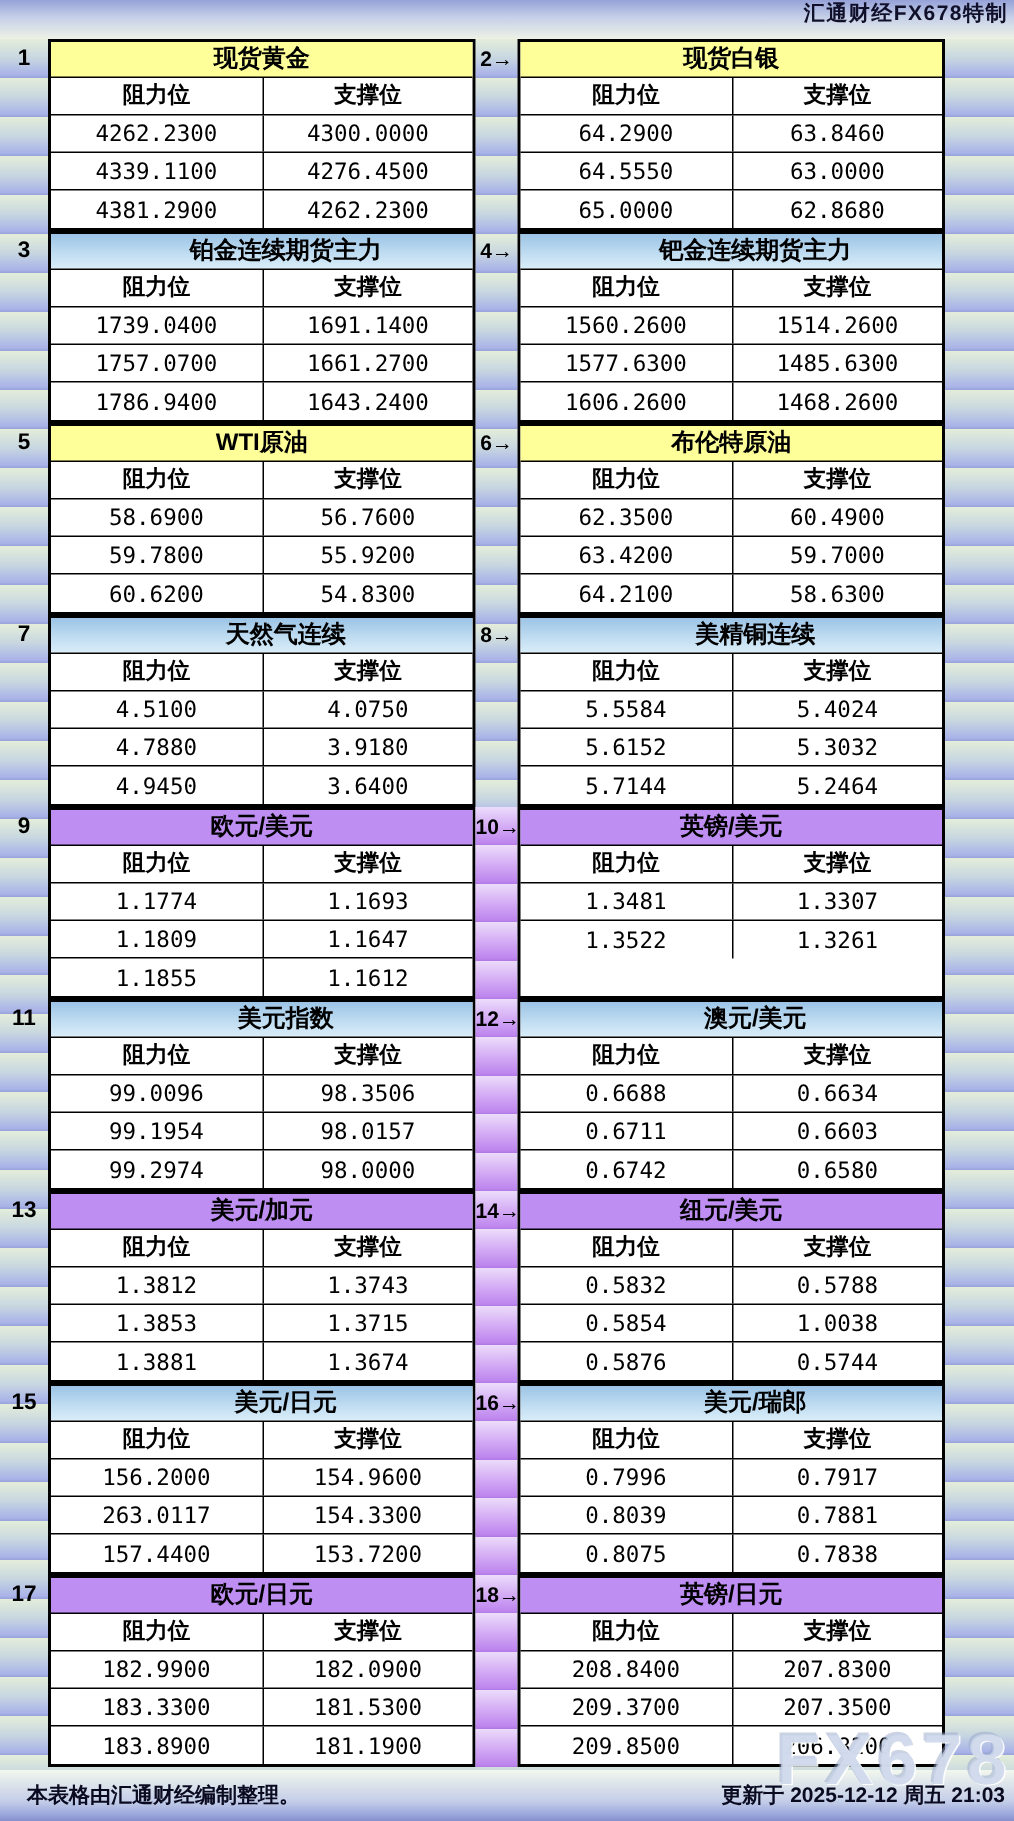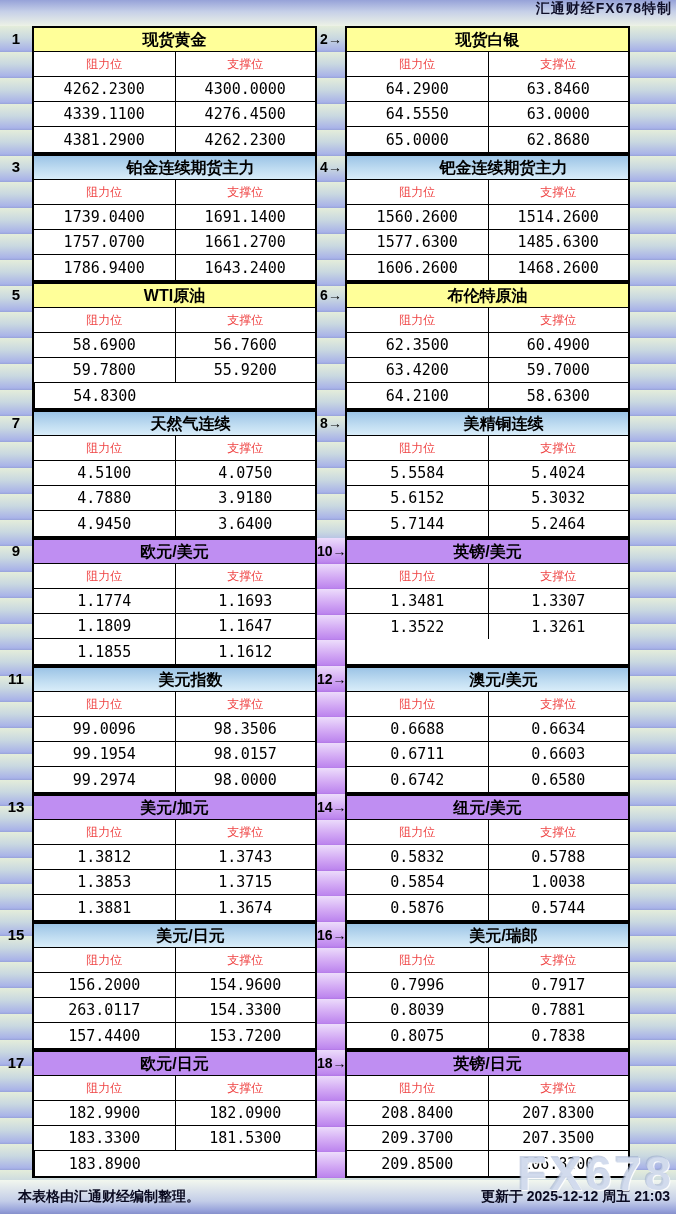--- a/index.html
+++ b/index.html
@@ -35,21 +35,21 @@
   .tbl .hdr{
     border-bottom:1px solid #000;text-align:center;
     font-size:16px;font-weight:bold;color:#000;line-height:24px;
     white-space:nowrap;overflow:hidden;
   }
   .hdr.t-yellow{background:#ffff99;}
   .hdr.t-blue{background:linear-gradient(180deg,#9cc4e6 0%,#c2def2 60%,#d9edf9 100%);padding-left:32px;}
   .hdr.t-purple{background:#bf8ef2;}
   .tbl .sub{display:grid;grid-template-columns:1fr 1fr;border-bottom:1px solid #000;}
   .tbl .sub div{
-    font-size:12px;font-weight:normal;text-align:center;line-height:24px;color:#ef4444;
+    font-size:15px;font-weight:bold;text-align:center;line-height:24px;color:#000000;
   }
   .tbl .sub div:last-child{border-left:1px solid #000;}
   .tbl .vrow{display:grid;grid-template-columns:1fr 1fr;border-bottom:1px solid #000;}
   .tbl .vrow:last-child{border-bottom:none;}
   .tbl .vrow div{
     font-family:"DejaVu Sans Mono","Liberation Mono",monospace;
     font-size:15px;color:#000;text-align:center;align-self:center;
   }
   .tbl .vrow div:last-child{border-left:1px solid #000;height:100%;display:flex;align-items:center;justify-content:center;}
   .tbl .vrow div:first-child{height:100%;display:flex;align-items:center;justify-content:center;}
@@ -187,20 +187,21 @@
         </div>
         <div class="vrow">
             <div>58.6900</div>
             <div>56.7600</div>
           </div>
         <div class="vrow">
             <div>59.7800</div>
             <div>55.9200</div>
           </div>
         <div class="vrow">
+            <div>60.6200</div>
             <div>54.8300</div>
           </div>
       </div>
       <div class="midcol">
         <div class="midcell">6→</div>
       </div>
       <div class="tbl">
         <div class="hdr t-yellow">布伦特原油</div>
         <div class="sub">
           <div>阻力位</div>
@@ -471,20 +472,21 @@
         <div class="vrow">
             <div>182.9900</div>
             <div>182.0900</div>
           </div>
         <div class="vrow">
             <div>183.3300</div>
             <div>181.5300</div>
           </div>
         <div class="vrow">
             <div>183.8900</div>
+            <div>181.1900</div>
           </div>
       </div>
       <div class="midcol purple">
         <div class="midcell">18→</div>
       </div>
       <div class="tbl">
         <div class="hdr t-purple">英镑/日元</div>
         <div class="sub">
           <div>阻力位</div>
           <div>支撑位</div>

